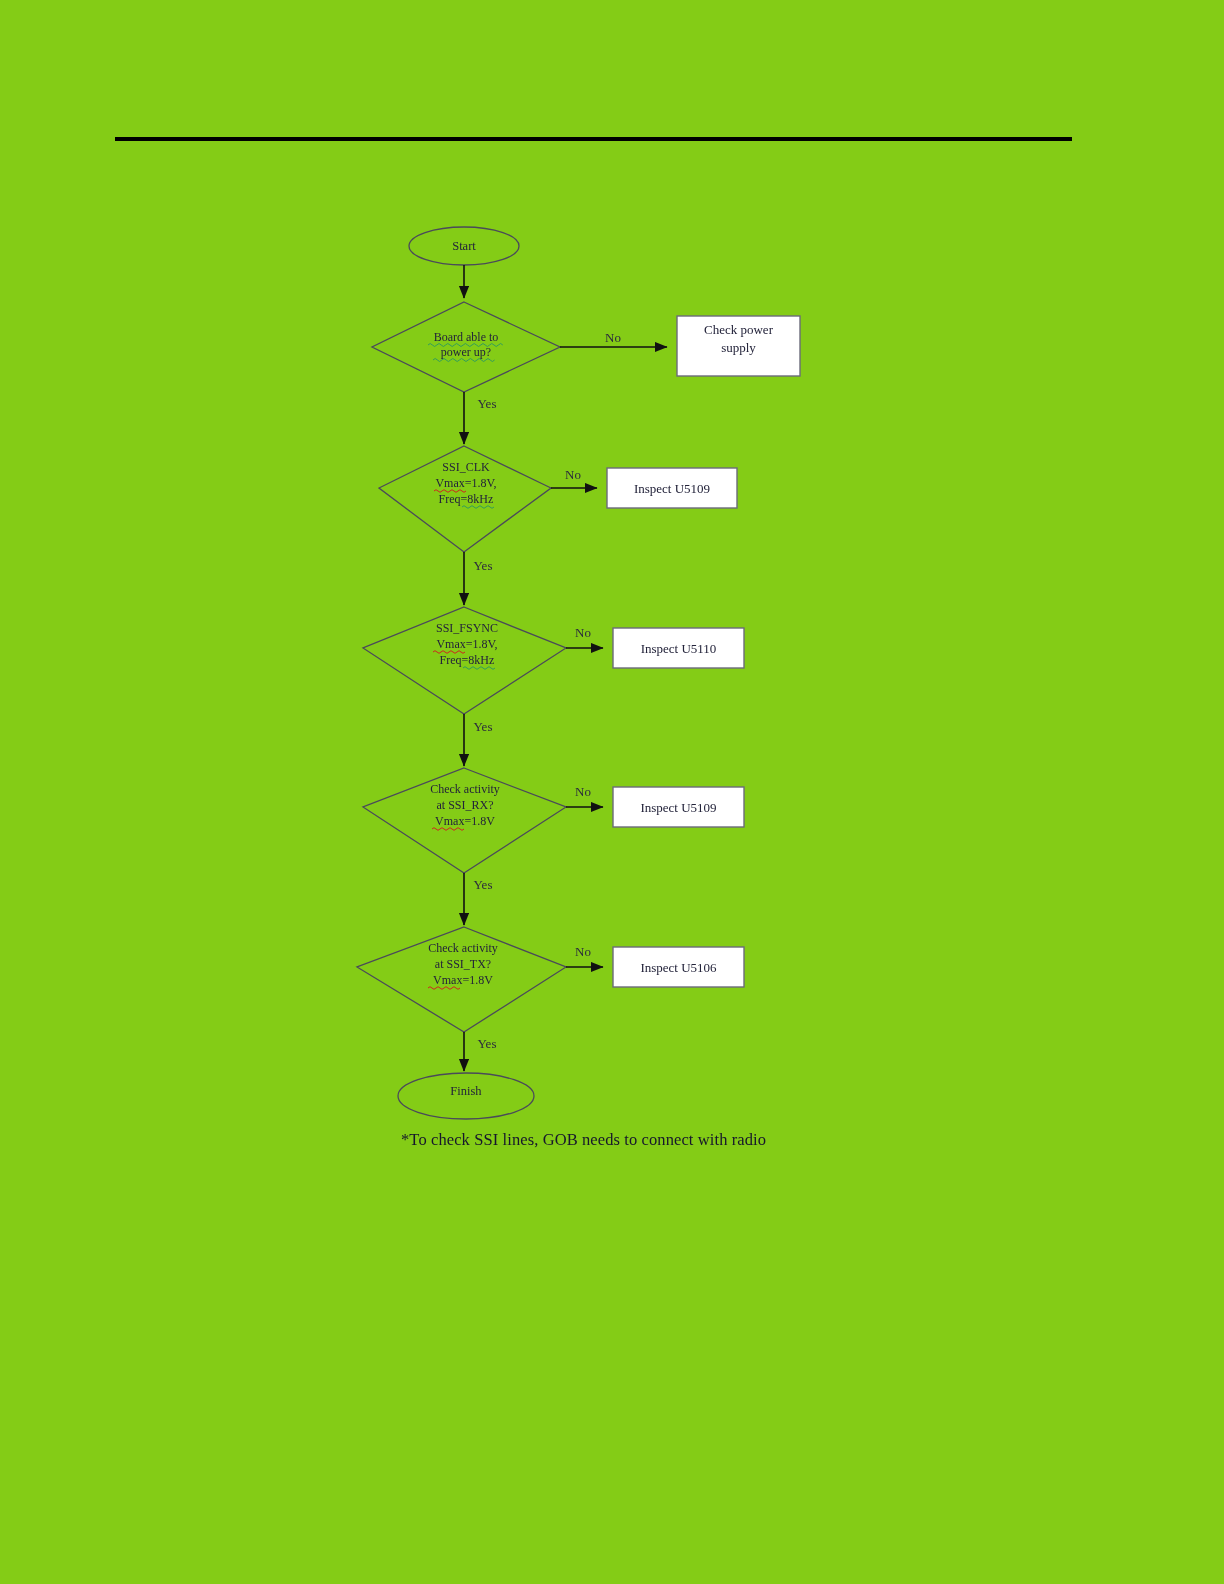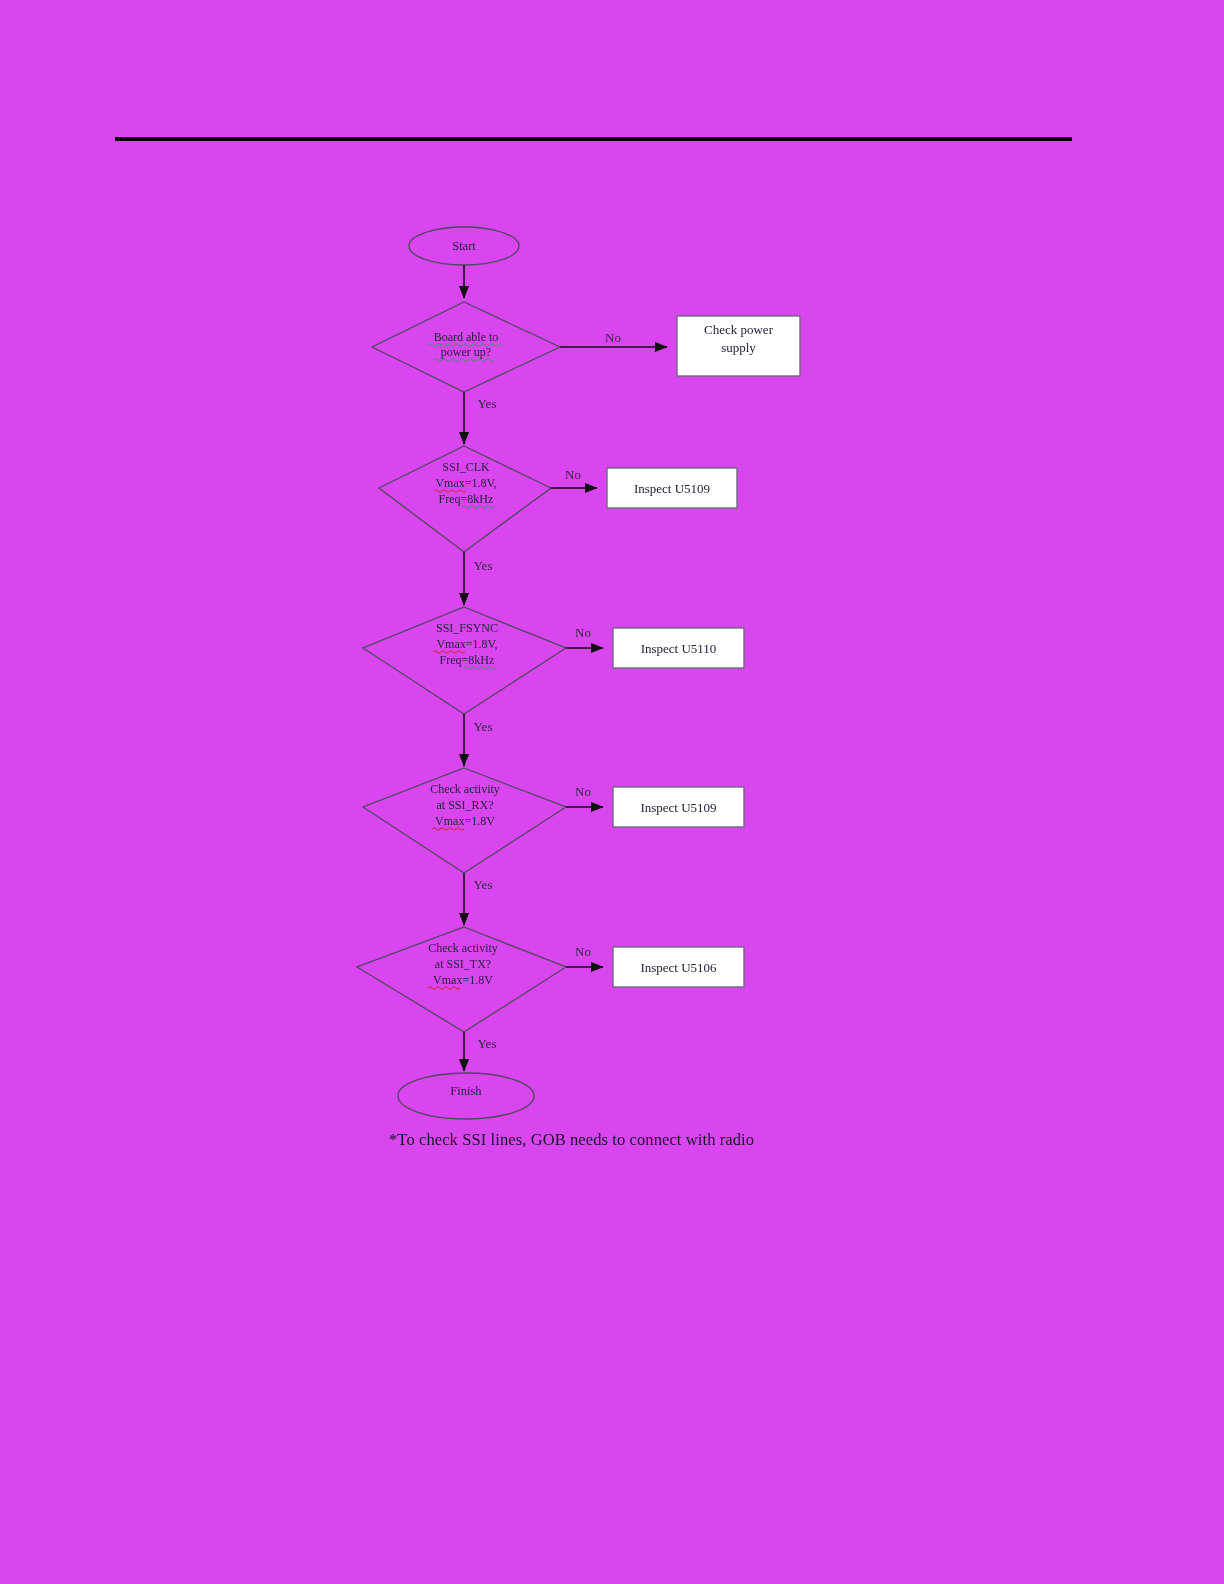--- a/index.html
+++ b/index.html
@@ -11,21 +11,21 @@
     width: 1224px;
     height: 1584px;
     position: relative;
     font-family: "Liberation Serif", "DejaVu Serif", serif;
     color: #1a1a2e;
     overflow: hidden;
   }
   #page {
     position: absolute;
     inset: 0;
-    background: #d946ef;
+    background: #84cc16;
   }
   .hrule {
     position: absolute;
     left: 115px;
     top: 137px;
     width: 957px;
     height: 4px;
     background: #000000;
   }
   #flow {
@@ -79,21 +79,21 @@
     opacity: 0.95;
   }
   .squig-red {
     stroke: #d02020;
     stroke-width: 1;
     fill: none;
     opacity: 0.95;
   }
   .footnotes {
     position: absolute;
-    left: 389px;
+    left: 401px;
     top: 1128px;
     width: 640px;
     font-family: "Liberation Serif", "DejaVu Serif", serif;
     font-size: 16.5px;
     line-height: 1.42;
     color: #16162c;
     letter-spacing: 0.1px;
   }
   .footnote-line { white-space: nowrap; }
 </style>

